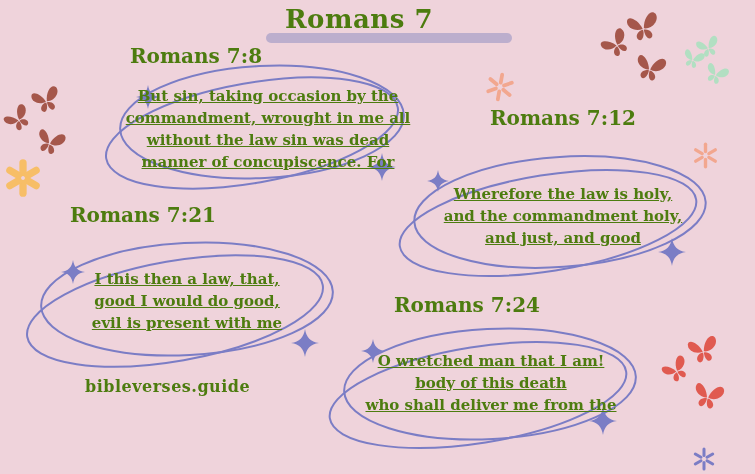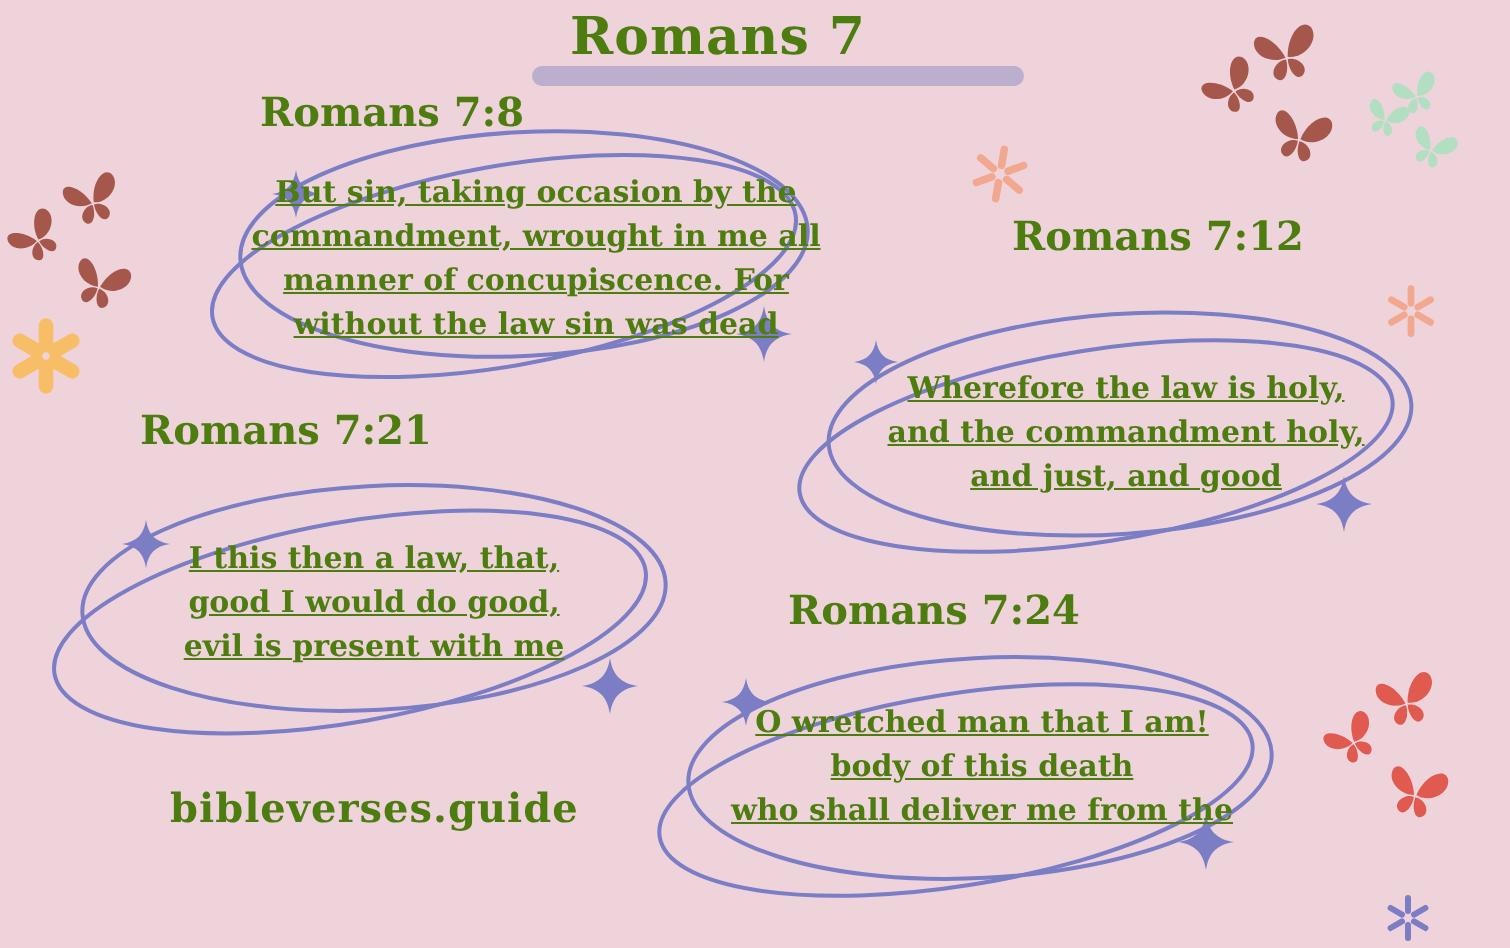--- a/index.html
+++ b/index.html
@@ -16,39 +16,39 @@
     position:absolute;left:359px;top:4px;transform:translateX(-50%);
     font-size:26px;font-weight:bold;letter-spacing:.5px;white-space:nowrap;
   }
   .title-bar{
     position:absolute;left:266px;top:33px;width:246px;height:10px;
     border-radius:5px;background:#bcaecd;
   }
   
   .heading{position:absolute;font-size:20px;font-weight:bold;white-space:nowrap;}
   .h1{left:130px;top:44px;}
-  .h2{left:490px;top:106px;margin-left:16px;}
+  .h2{left:490px;top:106px;}
   .h3{left:70px;top:203px;}
   .h4{left:394px;top:293px;}
   
   .verse{
     position:absolute;transform:translateX(-50%);
     font-size:15px;font-weight:bold;line-height:22px;
     text-align:center;white-space:nowrap;text-decoration:underline;
   }
   .v1{left:268px;top:85px;}
   .v2{left:563px;top:183px;}
   .v3{left:187px;top:268px;}
   .v4{left:491px;top:350px;}
   
   .outlines{position:absolute;left:0;top:0;}
   .deco{position:absolute;}
   .site{
-    position:absolute;left:85px;top:392px;
-    font-size:20px;font-weight:bold;letter-spacing:.5px;white-space:nowrap;
+    position:absolute;left:85px;top:377px;
+    font-size:16px;font-weight:bold;letter-spacing:.5px;white-space:nowrap;
   }
 </style>
 </head>
 <body>
 
 <div class="canvas">
 
   <svg width="0" height="0" style="position:absolute" aria-hidden="true">
     <defs>
       <symbol id="butterfly" viewBox="0 0 24 24">
@@ -110,22 +110,22 @@
     </g>
   </svg>
 
   <div class="title">Romans 7</div>
   <div class="title-bar"></div>
 
   <div class="heading h1">Romans 7:8</div>
   <div class="verse v1">
     <div>But sin, taking occasion by the</div>
     <div>commandment, wrought in me all</div>
+    <div>without the law sin was dead</div>
     <div>manner of concupiscence. For</div>
-    <div>without the law sin was dead</div>
   </div>
 
   <div class="heading h2">Romans 7:12</div>
   <div class="verse v2">
     <div>Wherefore the law is holy,</div>
     <div>and the commandment holy,</div>
     <div>and just, and good</div>
   </div>
 
   <div class="heading h3">Romans 7:21</div>

